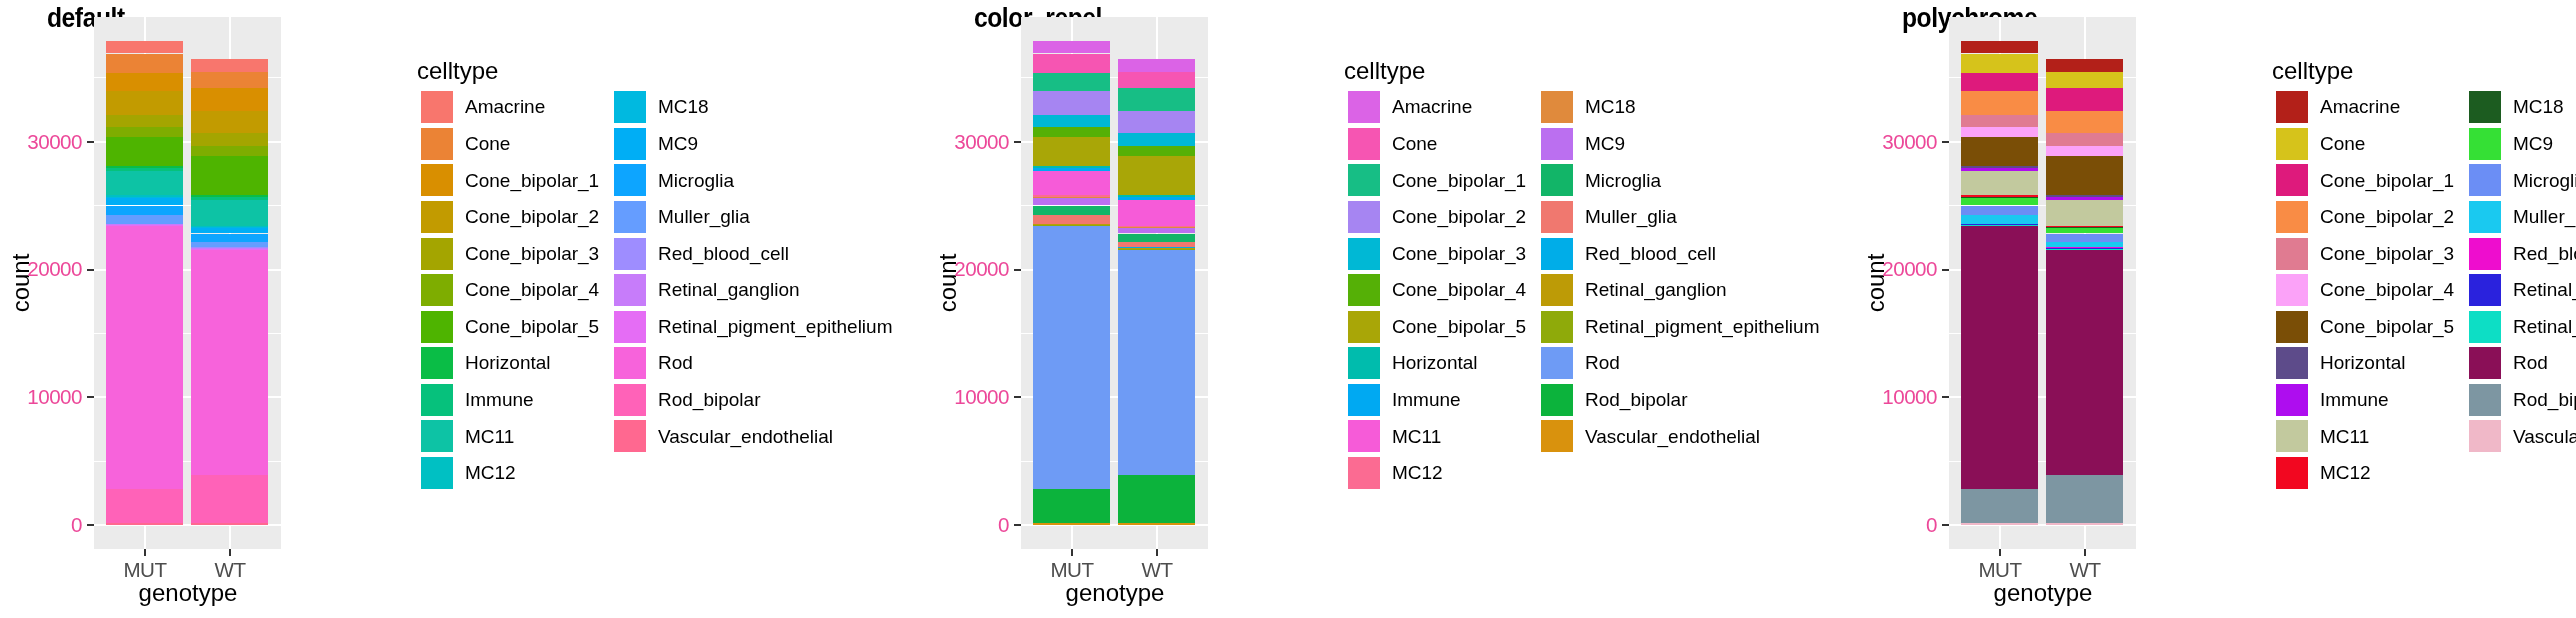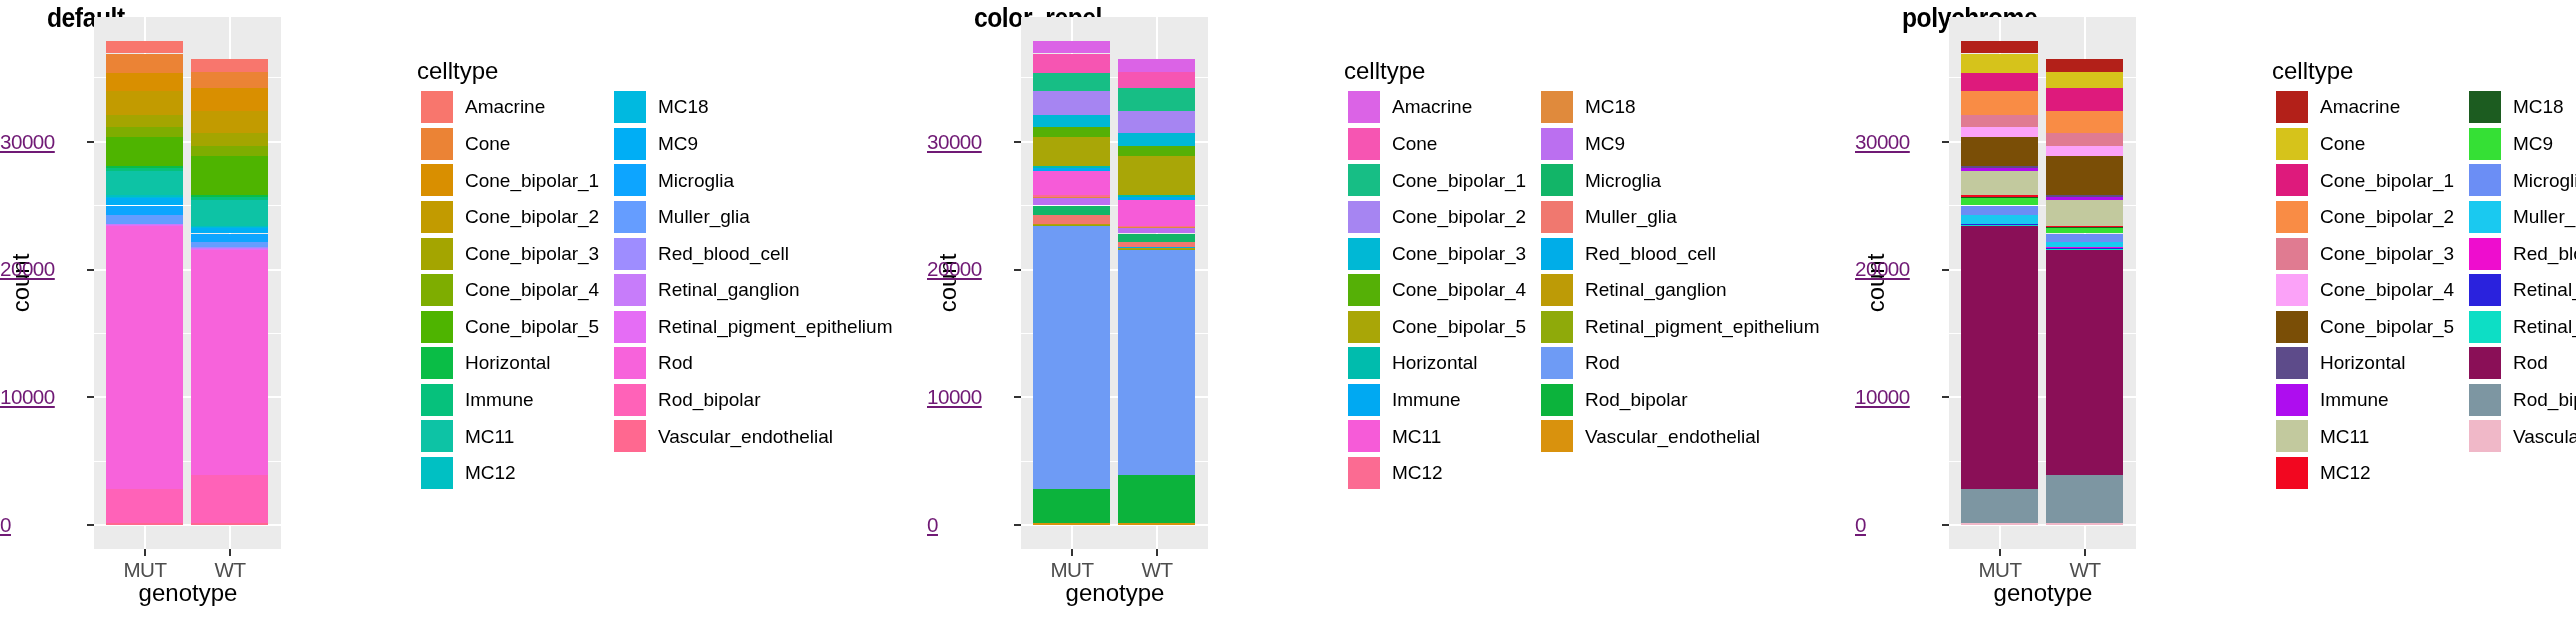--- a/index.html
+++ b/index.html
@@ -12,22 +12,22 @@
   .chart-title{
     position:absolute;left:47px;top:2.1px;margin:0;
     font-size:28px;font-weight:700;color:#000;letter-spacing:-0.5px;
     transform:scaleX(.88);transform-origin:left top;white-space:nowrap;
   }
   .panel{position:absolute;background:#EBEBEB;}
   .gridline{position:absolute;background:#FFFFFF;}
   .bar-seg{position:absolute;}
   .tick{position:absolute;background:#333333;}
   .ytick-label{
-    position:absolute;color:#701a75;font-size:20.6px;text-align:left;
-    letter-spacing:-0.5px;transform:translateY(-50%);white-space:nowrap;text-decoration:underline;
+    position:absolute;color:#ec4899;font-size:20.6px;text-align:right;
+    letter-spacing:-0.5px;transform:translateY(-50%);white-space:nowrap;
   }
   .xtick-label{
     position:absolute;color:#4D4D4D;font-size:20.6px;text-align:center;
     letter-spacing:-0.5px;transform:translateX(-50%);white-space:nowrap;
   }
   .axis-title-x{
     position:absolute;color:#000;font-size:24px;text-align:center;
     transform:translateX(-50%);white-space:nowrap;
   }
   .axis-title-y{

